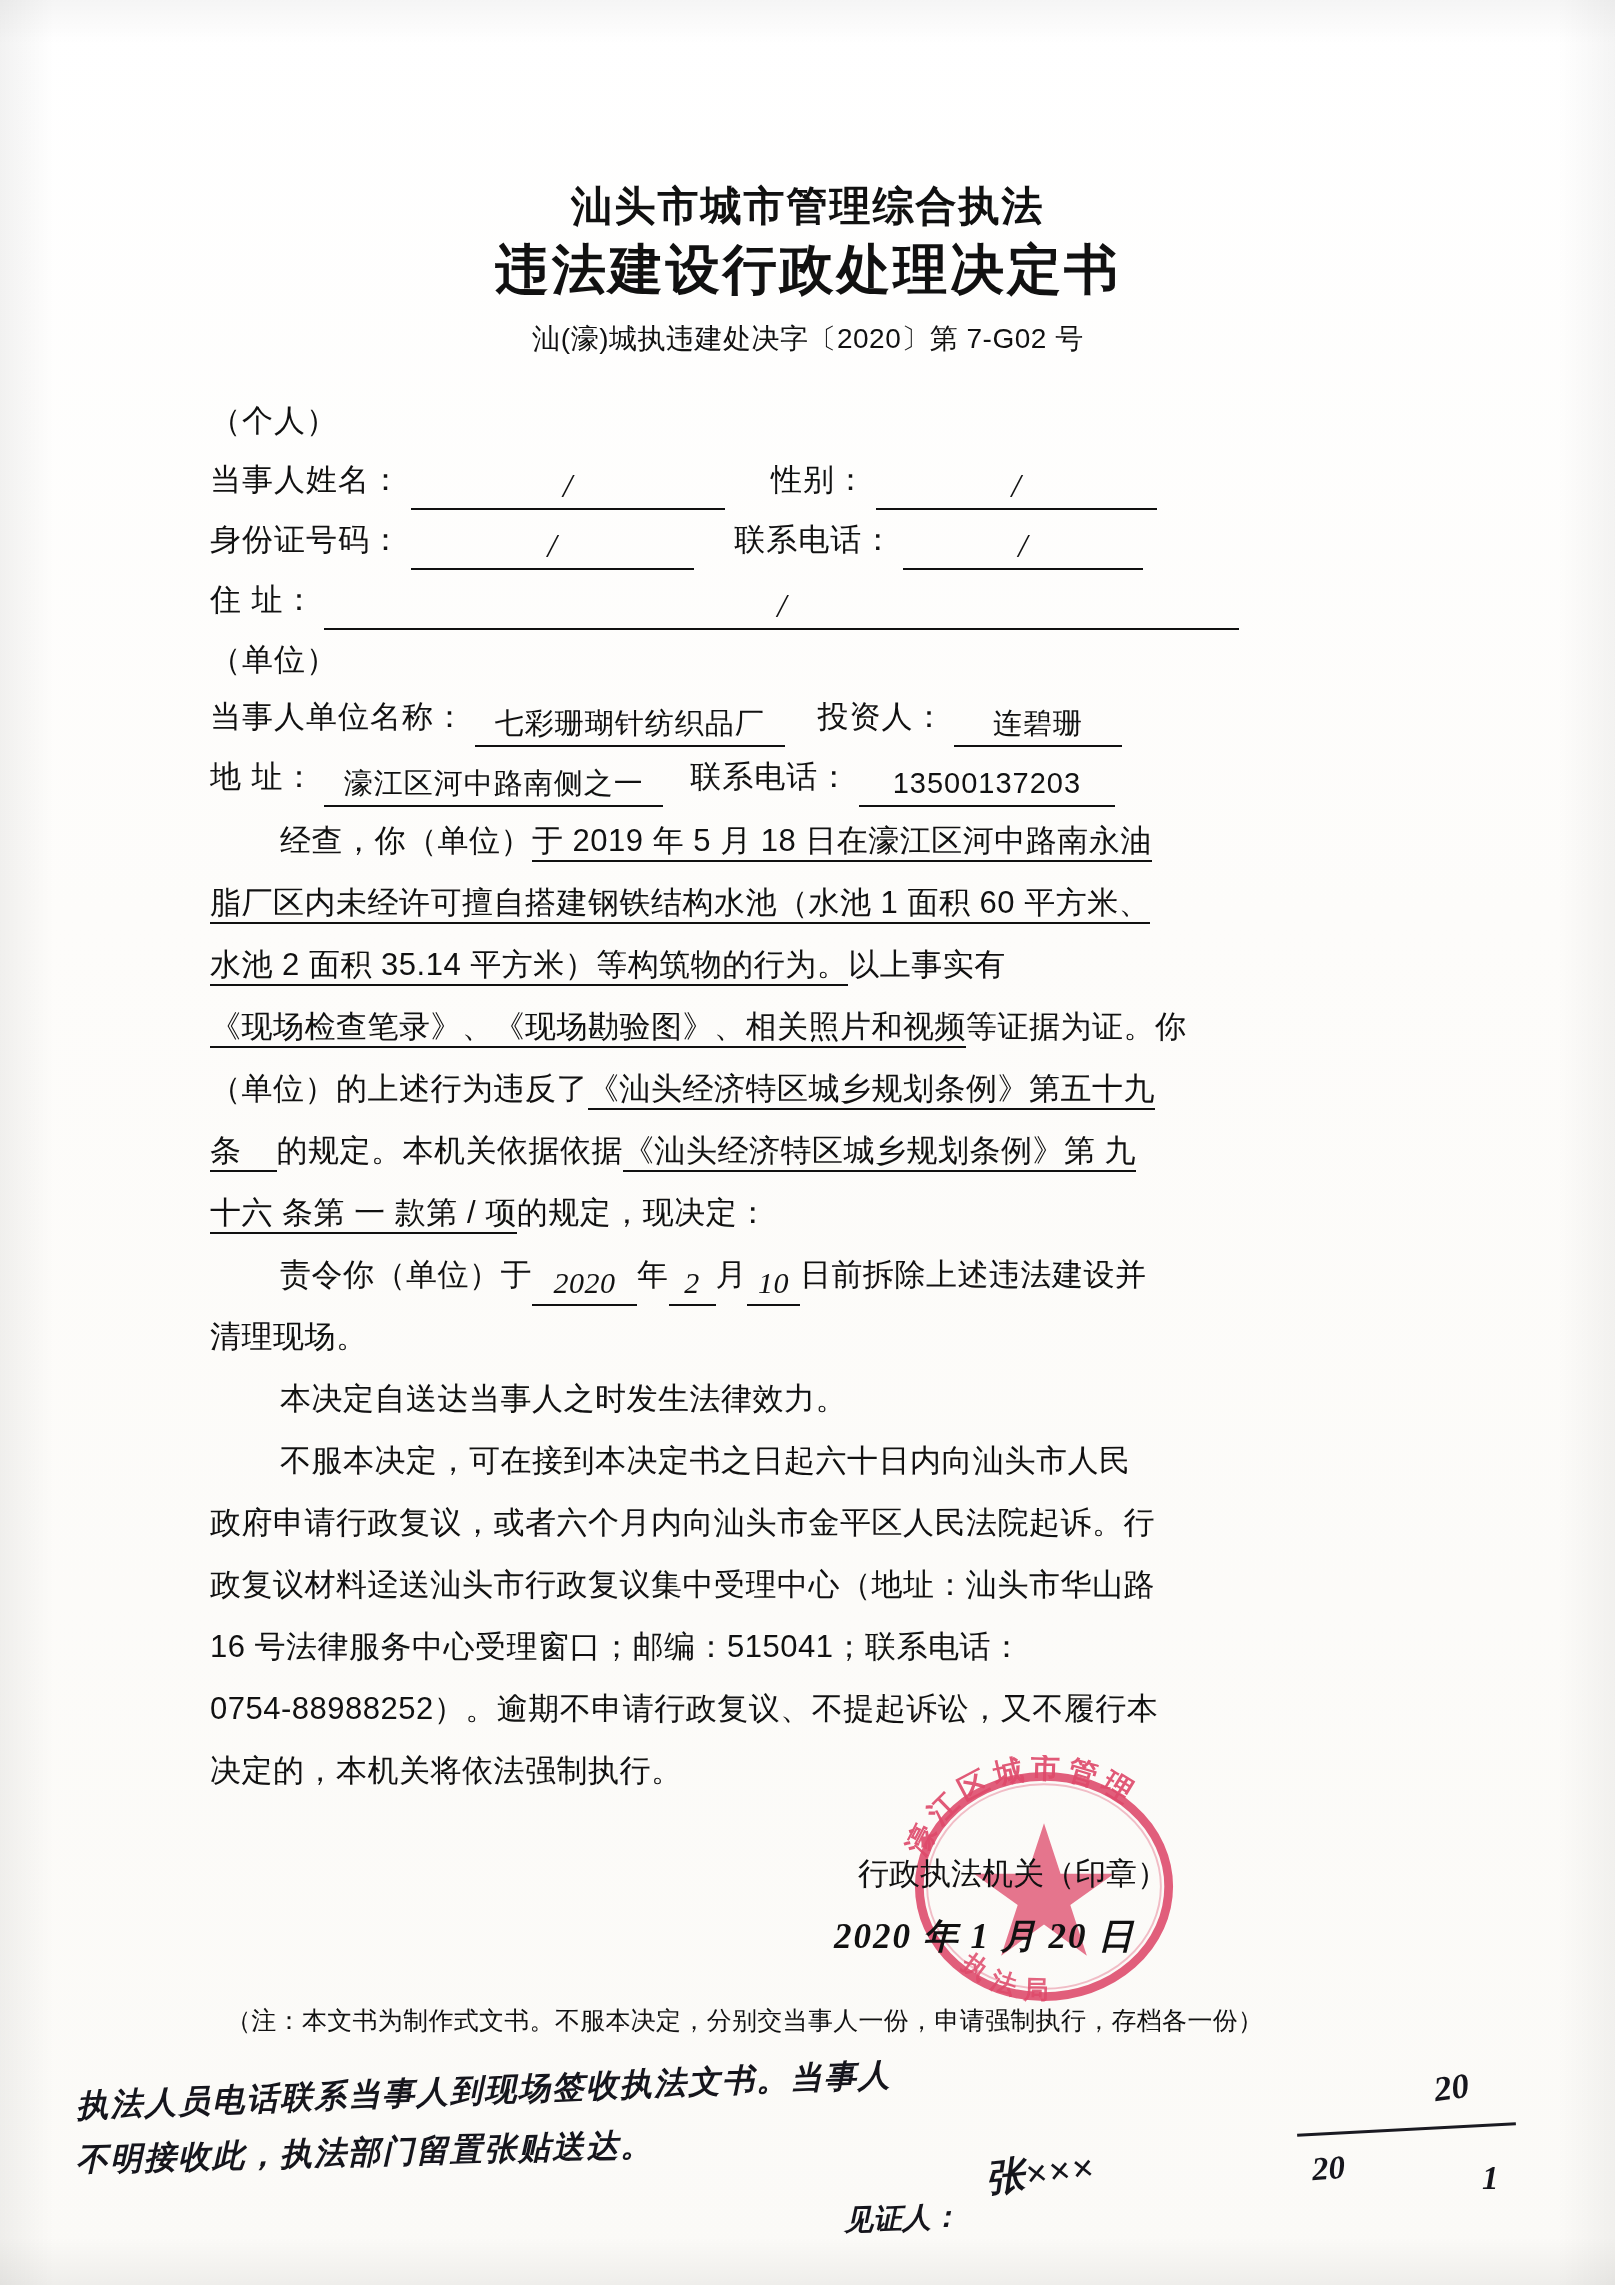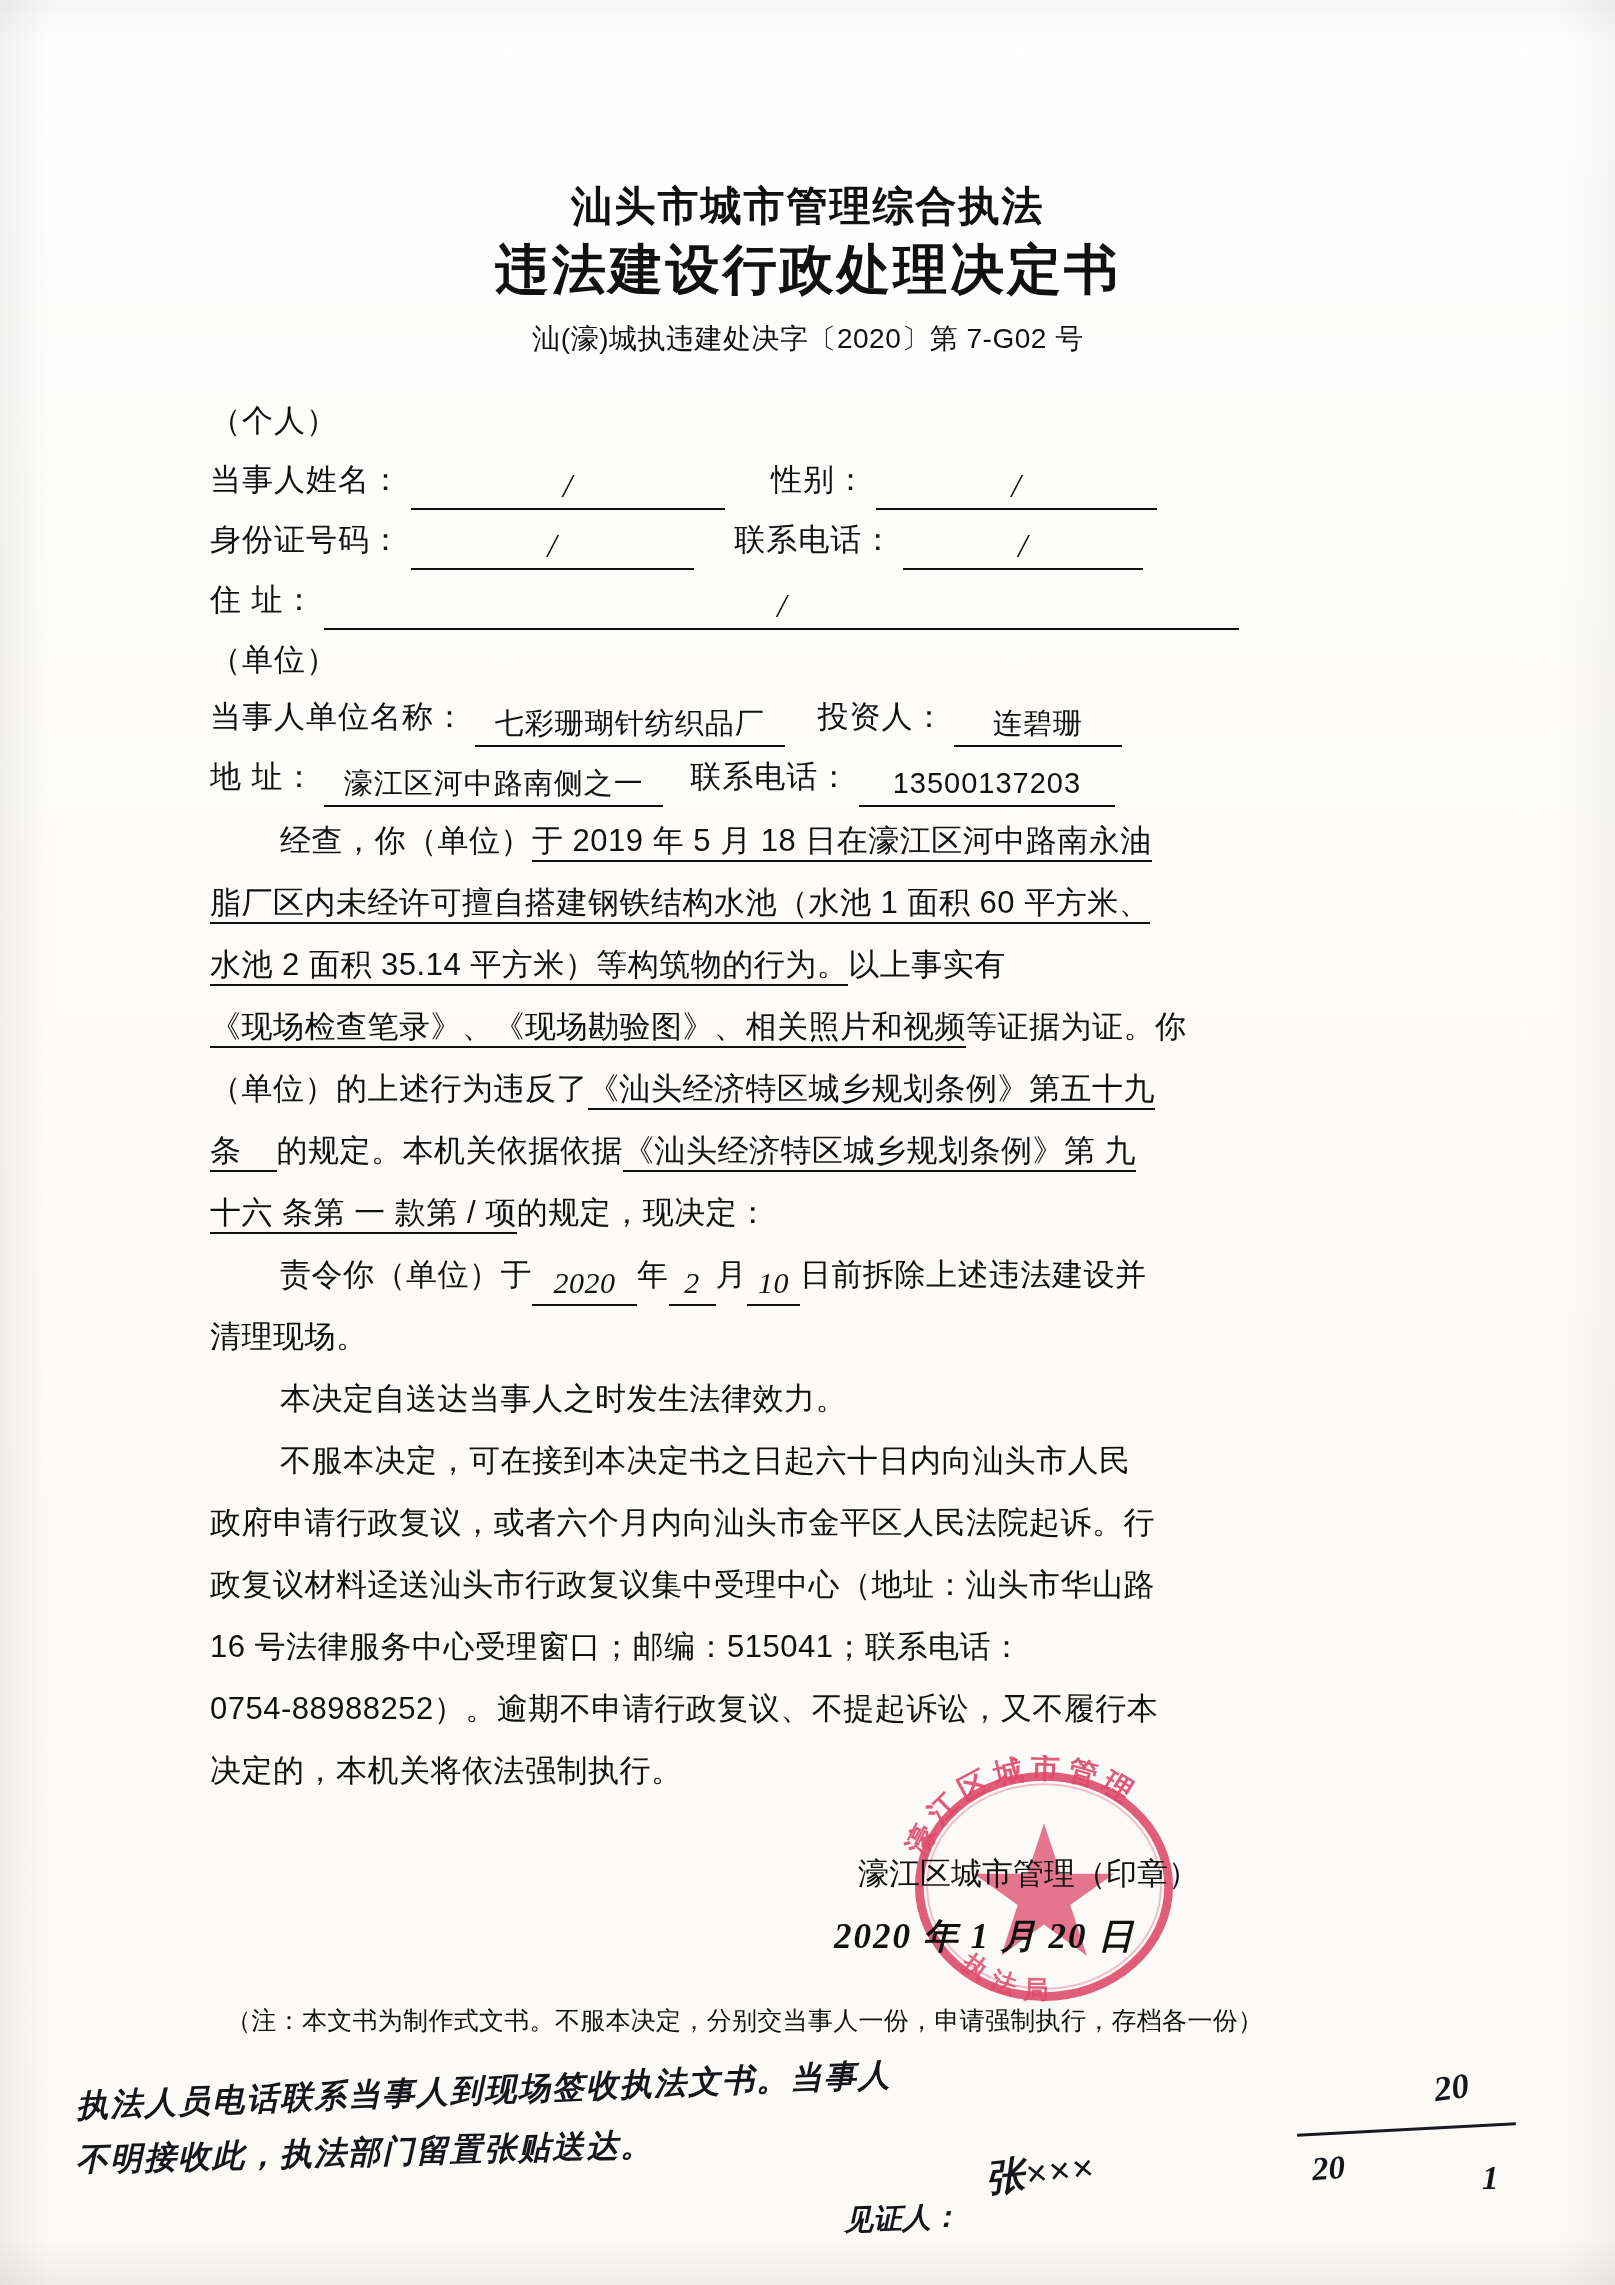--- a/index.html
+++ b/index.html
@@ -245,21 +245,21 @@
 
       <polygon points="165,70 182,122 237,122 192,154 209,206 165,174 121,206 138,154 93,122 148,122" fill="#d7214a" opacity=".75"></polygon>
       <text font-family="'Liberation Serif','DejaVu Serif',serif" font-size="30" font-weight="bold" fill="#d7214a" letter-spacing="6" opacity=".9">
         <textPath href="#sealArc" startOffset="8%">濠江区城市管理</textPath>
       </text>
       <text font-family="'Liberation Serif','DejaVu Serif',serif" font-size="26" font-weight="bold" fill="#d7214a" letter-spacing="10" opacity=".85">
         <textPath href="#sealArcLow" startOffset="22%">执法局</textPath>
       </text>
     </svg>
 
-    <div class="sign-block">濠江区城市管理（印章）</div>
+    <div class="sign-block">行政执法机关（印章）</div>
     <div class="sign-date">2020 年 1 月 20 日</div>
 
     <div class="footnote">（注：本文书为制作式文书。不服本决定，分别交当事人一份，申请强制执行，存档各一份）</div>
 
     <div class="ann ann-1">执法人员电话联系当事人到现场签收执法文书。当事人</div>
     <div class="ann ann-2">不明接收此，执法部门留置张贴送达。</div>
     <div class="ann ann-recv">见证人：</div>
     <div class="ann ann-sig">张×××</div>
     <div class="ann ann-20">20</div>
     <div class="ann ann-20b">20</div>

